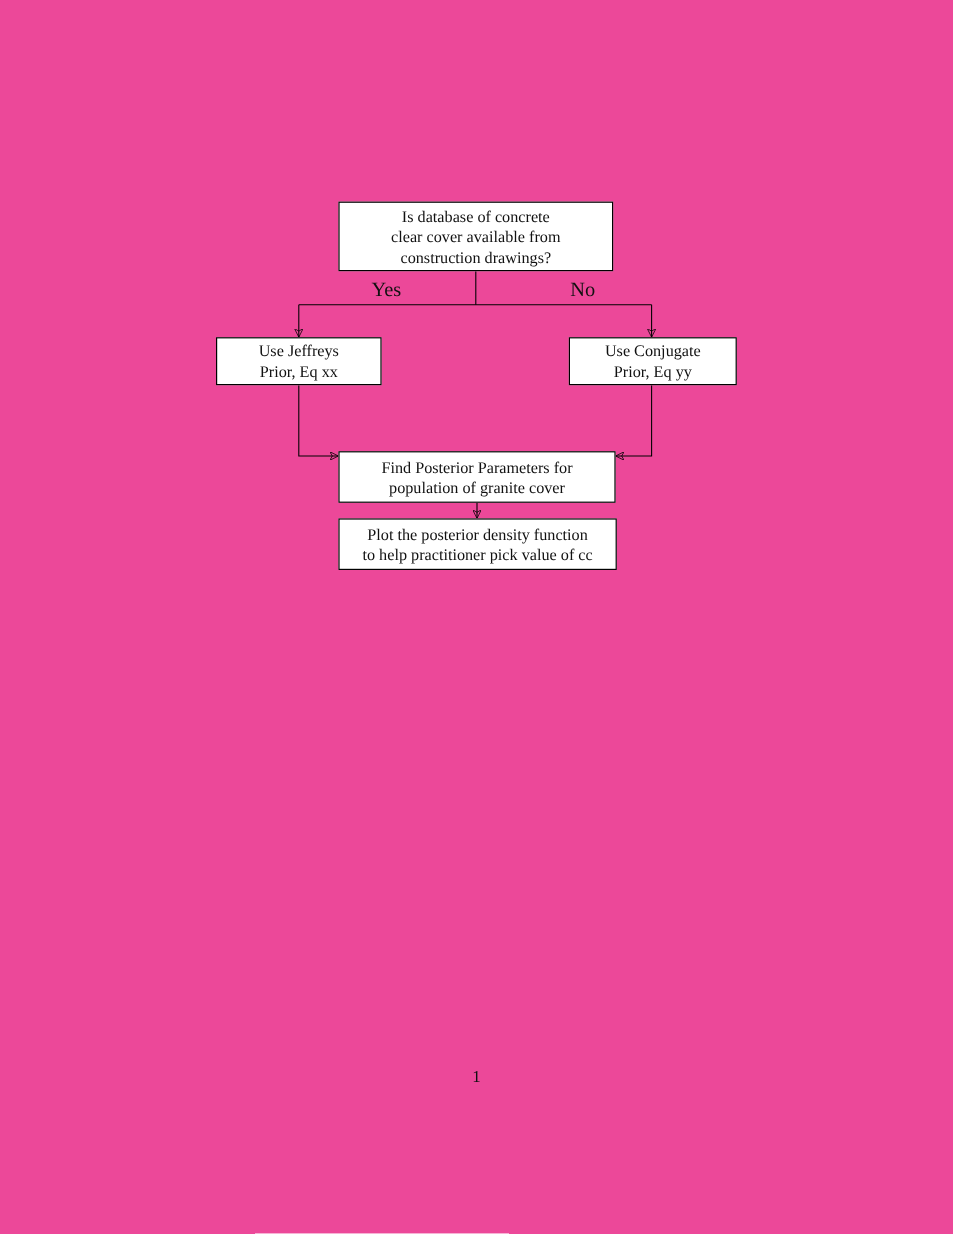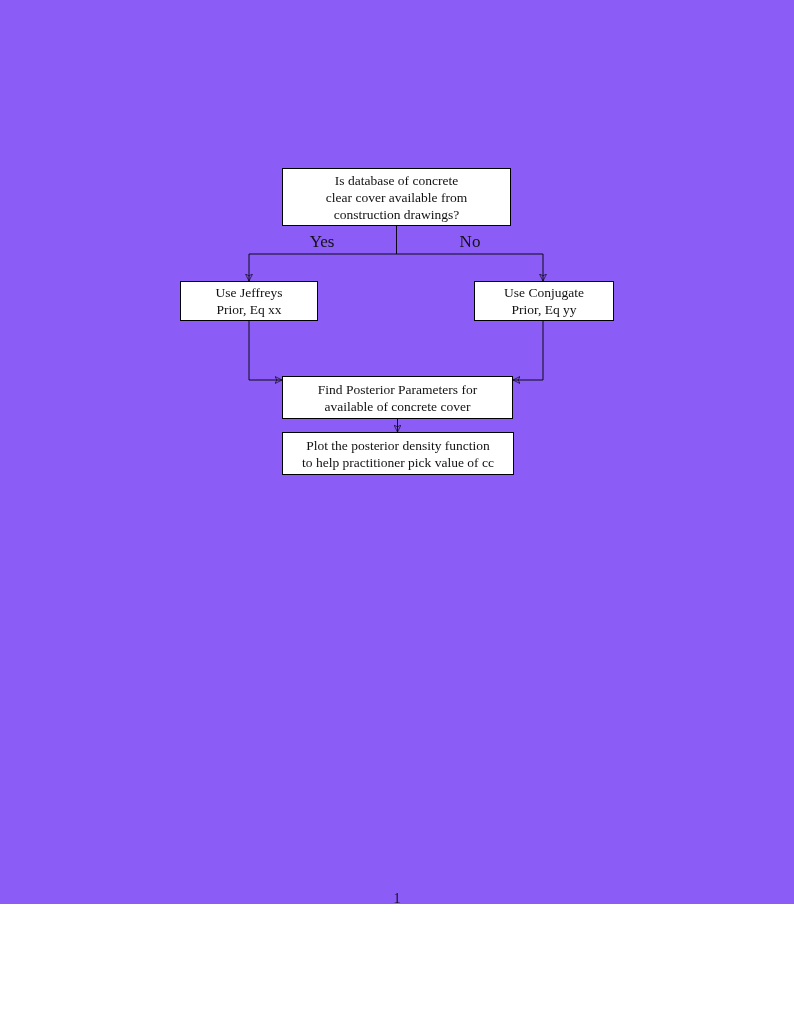--- a/index.html
+++ b/index.html
@@ -3,22 +3,22 @@
 <meta charset="utf-8">
 <style>
   html, body {
     margin: 0;
     padding: 0;
     background: #ffffff;
   }
   .page {
     position: relative;
     width: 794px;
-    height: 904px;
-    background: #8b5cf6;
+    height: 1028px;
+    background: #ec4899;
     font-family: "Liberation Serif", "DejaVu Serif", serif;
     color: #111111;
     overflow: hidden;
   }
   .flow-node {
     position: absolute;
     box-sizing: border-box;
     border: 1px solid #000000;
     background: #ffffff;
     display: flex;
@@ -38,21 +38,21 @@
   .node-plot      { left: 282px; top: 432px; width: 232px; height: 43px; }
   .branch-label {
     position: absolute;
     font-size: 17px;
     line-height: 17px;
     text-align: center;
     width: 52px;
     color: #111111;
   }
   .label-yes { left: 296px; top: 233px; }
-  .label-no  { left: 444px; top: 233px; }
+  .label-no  { left: 444px; top: 233px; text-align: right; }
   .connectors {
     position: absolute;
     left: 0; top: 0;
     width: 794px; height: 1028px;
     pointer-events: none;
   }
   .connectors path {
     stroke: #000000;
     stroke-width: 0.9;
     fill: none;
@@ -117,21 +117,21 @@
     <span class="ln">Prior, Eq xx</span>
   </div>
 
   <div class="flow-node node-conjugate">
     <span class="ln">Use Conjugate</span>
     <span class="ln">Prior, Eq yy</span>
   </div>
 
   <div class="flow-node node-posterior">
     <span class="ln">Find Posterior Parameters for</span>
-    <span class="ln">available of concrete cover</span>
+    <span class="ln">population of granite cover</span>
   </div>
 
   <div class="flow-node node-plot">
     <span class="ln">Plot the posterior density function</span>
     <span class="ln">to help practitioner pick value of cc</span>
   </div>
 
 
   <div class="page-number">1</div>
 

